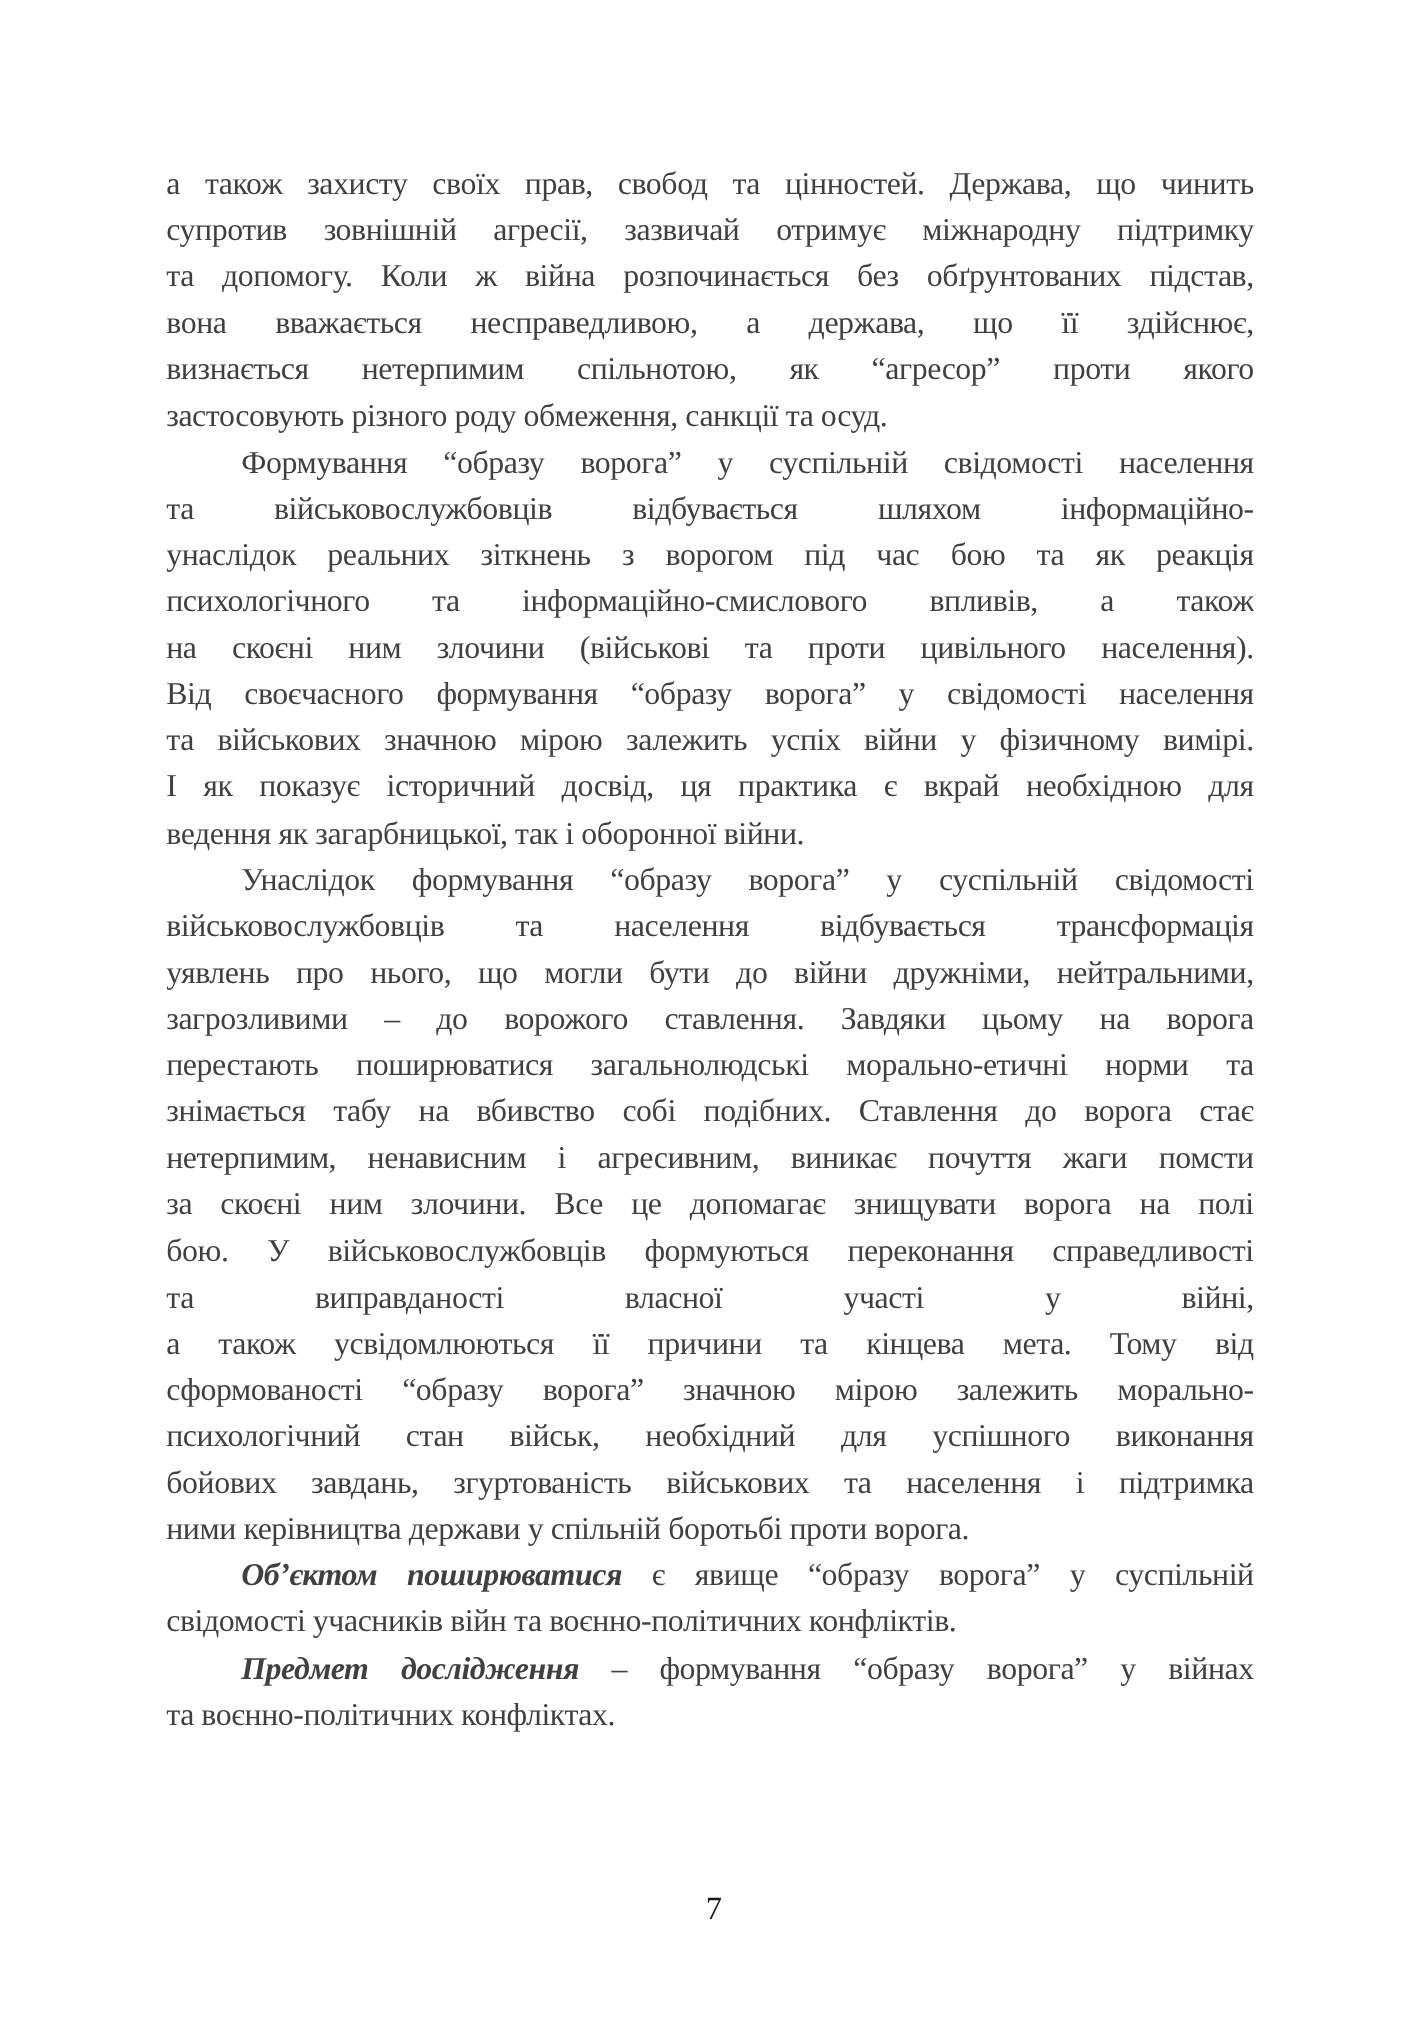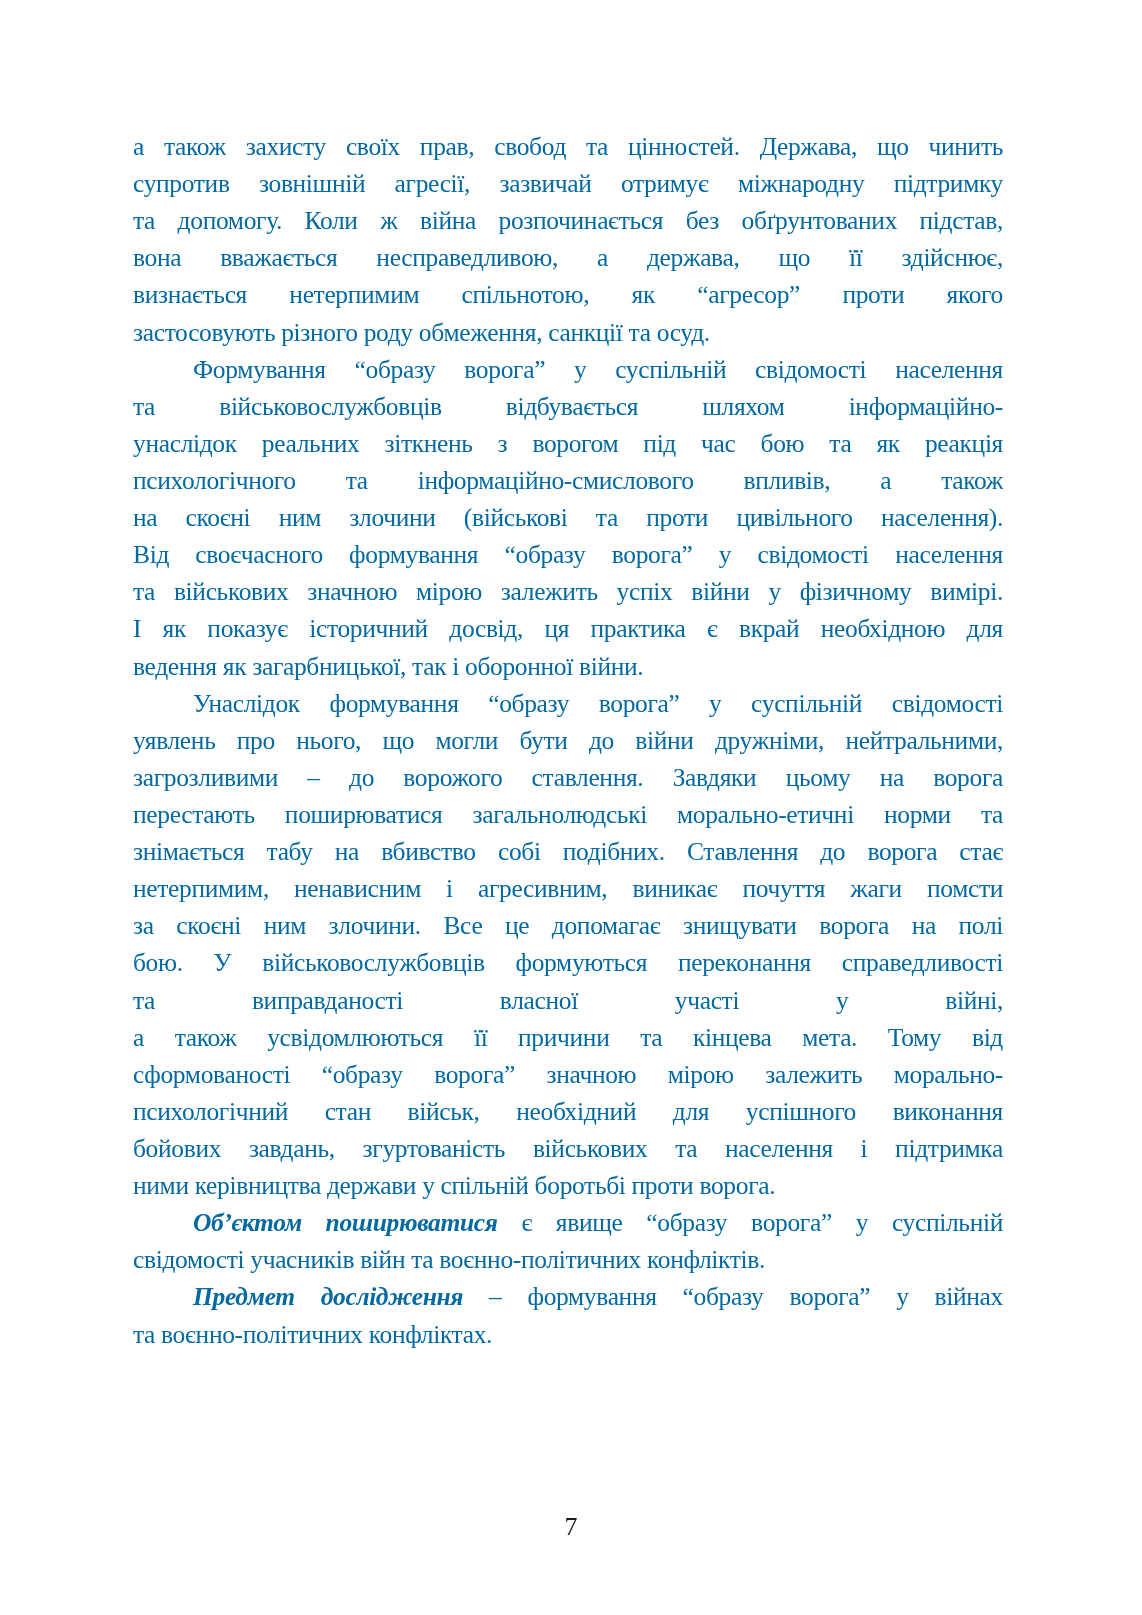--- a/index.html
+++ b/index.html
@@ -4,21 +4,21 @@
 <style>
   html, body { margin: 0; padding: 0; background: #ffffff; }
   body { width: 1142px; height: 1615px; position: relative; overflow: hidden; }
   .page {
     position: absolute; left: 0; top: 0; width: 1142px; height: 1615px;
     background: #ffffff;
   }
   .text-block {
     position: absolute; left: 133px; top: 128px; width: 870px;
     font-family: "Liberation Serif", "DejaVu Serif", serif;
-    font-size: 25.5px; color: #0369a1;
+    font-size: 25.5px; color: #404040;
     letter-spacing: -0.35px;
   }
   .line {
     height: 37.12px; line-height: 37.12px;
     white-space: nowrap;
     text-align: justify; text-align-last: justify;
     overflow: hidden;
   }
   .line.last { text-align-last: left; }
   .line.indent { padding-left: 60px; }
@@ -45,20 +45,21 @@
         <div class="line indent">Формування “образу ворога” у суспільній свідомості населення</div>
         <div class="line">та військовослужбовців відбувається шляхом інформаційно-</div>
         <div class="line">унаслідок реальних зіткнень з ворогом під час бою та як реакція</div>
         <div class="line">психологічного та інформаційно-смислового впливів, а також</div>
         <div class="line">на скоєні ним злочини (військові та проти цивільного населення).</div>
         <div class="line">Від своєчасного формування “образу ворога” у свідомості населення</div>
         <div class="line">та військових значною мірою залежить успіх війни у фізичному вимірі.</div>
         <div class="line">І як показує історичний досвід, ця практика є вкрай необхідною для</div>
         <div class="line last">ведення як загарбницької, так і оборонної війни.</div>
         <div class="line indent">Унаслідок формування “образу ворога” у суспільній свідомості</div>
+        <div class="line">військовослужбовців та населення відбувається трансформація</div>
         <div class="line">уявлень про нього, що могли бути до війни дружніми, нейтральними,</div>
         <div class="line">загрозливими – до ворожого ставлення. Завдяки цьому на ворога</div>
         <div class="line">перестають поширюватися загальнолюдські морально-етичні норми та</div>
         <div class="line">знімається табу на вбивство собі подібних. Ставлення до ворога стає</div>
         <div class="line">нетерпимим, ненависним і агресивним, виникає почуття жаги помсти</div>
         <div class="line">за скоєні ним злочини. Все це допомагає знищувати ворога на полі</div>
         <div class="line">бою. У військовослужбовців формуються переконання справедливості</div>
         <div class="line">та виправданості власної участі у війні,</div>
         <div class="line">а також усвідомлюються її причини та кінцева мета. Тому від</div>
         <div class="line">сформованості “образу ворога” значною мірою залежить морально-</div>

